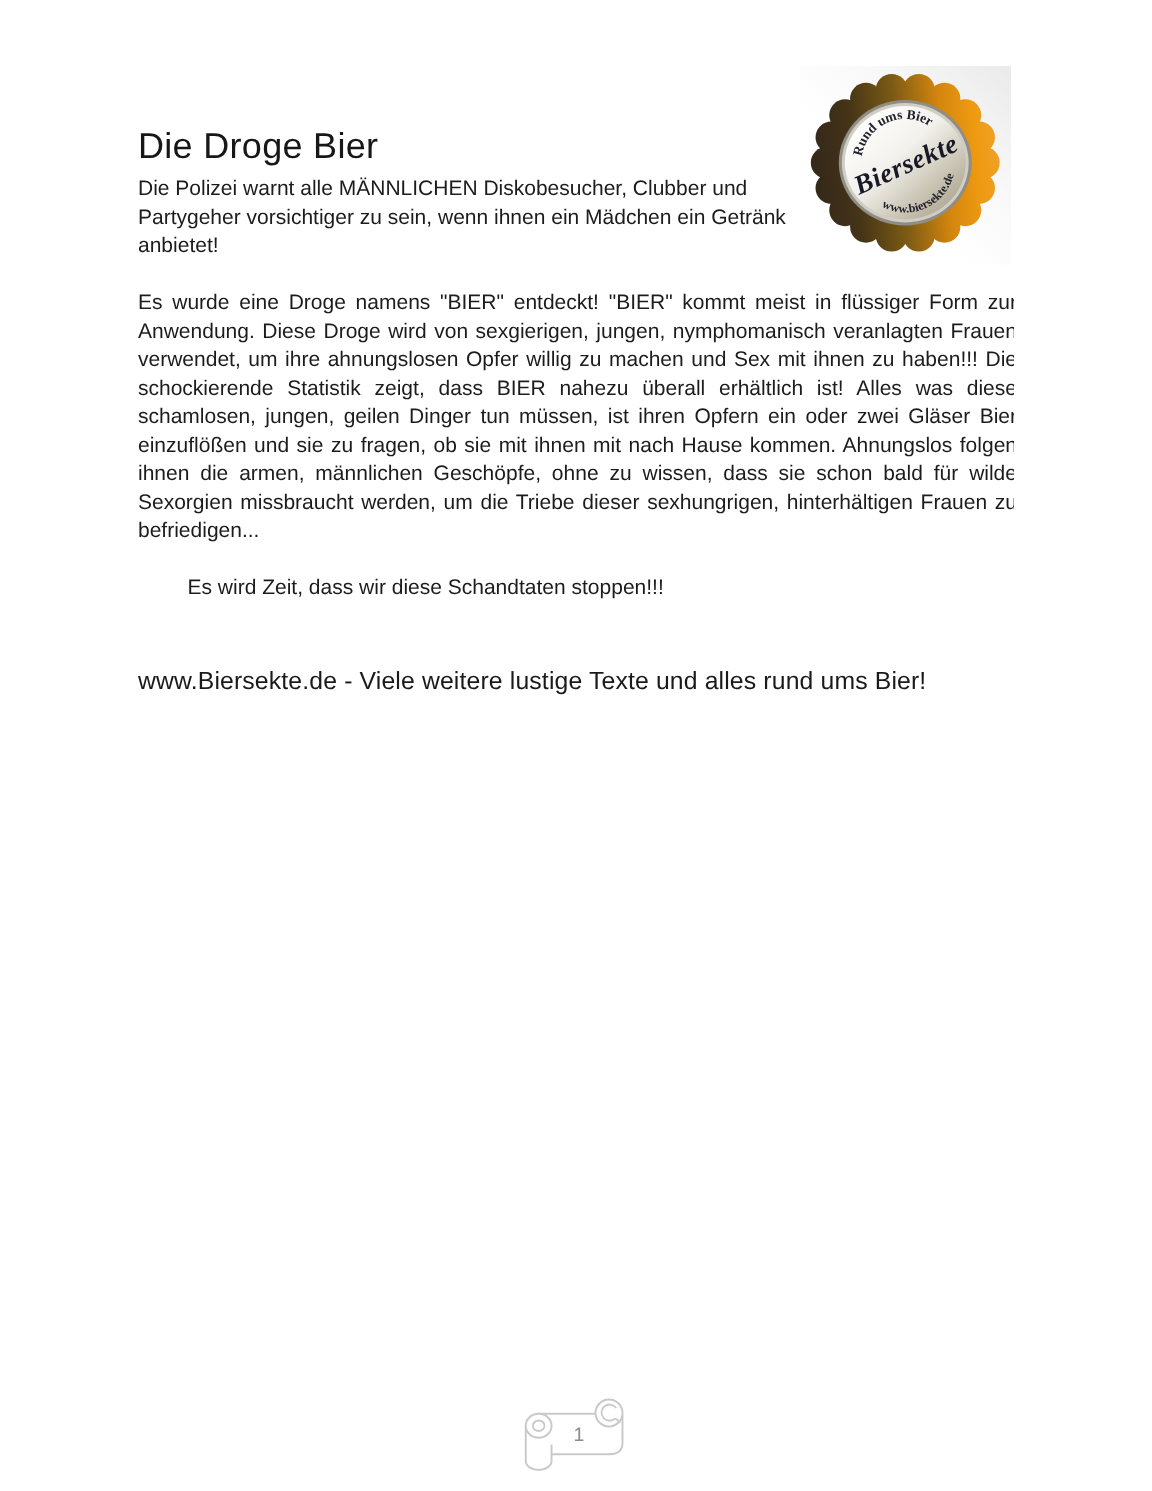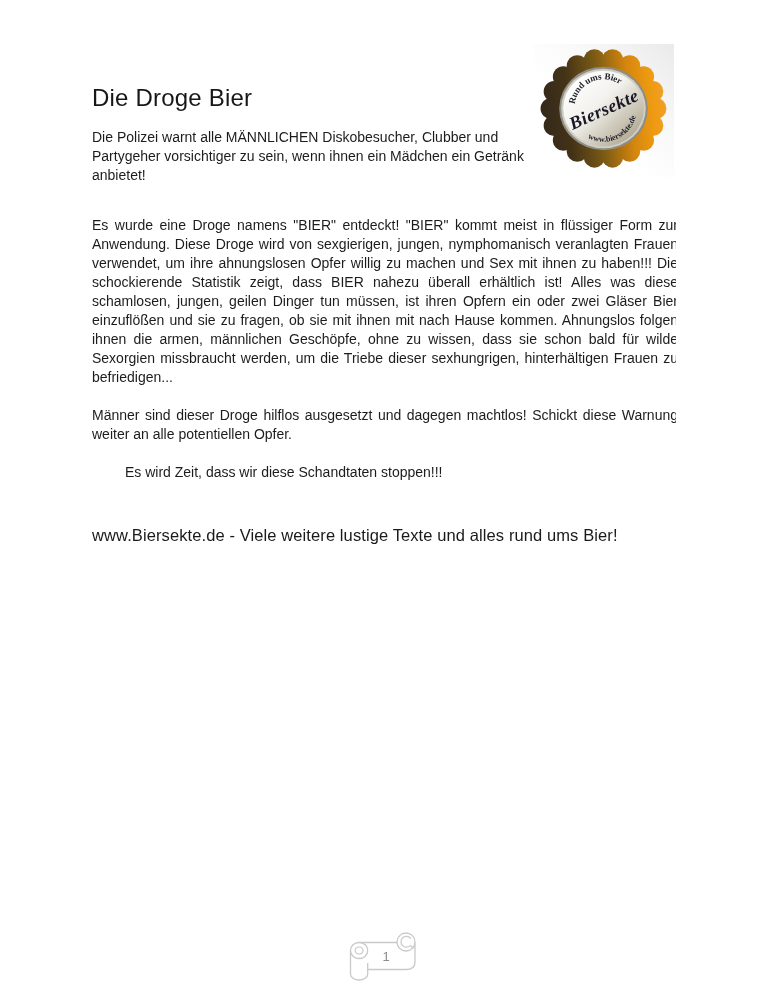--- a/index.html
+++ b/index.html
@@ -21,22 +21,22 @@
   h1.doc-title {
     margin: 0;
     padding-top: 84px;
     font-size: 24px;
     font-weight: 400;
     line-height: 1.15;
     color: #171717;
     letter-spacing: 0.2px;
   }
   p { margin: 0; font-size: 14px; line-height: 19px; }
-  .intro   { margin-top: 16px; max-width: 452px; }
-  .bodytxt { margin-top: 31px; text-align: justify; }
+  .intro   { margin-top: 4px; max-width: 452px; }
+  .bodytxt { margin-top: 19px; text-align: justify; }
   .warning { margin-top: 19px; text-align: justify; }
   .closing { margin-top: 19px; margin-left: 33px; }
   .promo   { margin-top: 44px; font-size: 16.5px; letter-spacing: 0.1px; color: #1a1a1a; }
 
   .badge {
     position: absolute;
     left: 533px;
     top: 44px;
     width: 141px;
     height: 133px;
@@ -84,21 +84,20 @@
 </style>
 </head>
 <body>
 
 <div class="page">
 
   <div class="content">
     <h1 class="doc-title">Die Droge Bier</h1>
     <p class="intro">Die Polizei warnt alle MÄNNLICHEN Diskobesucher, Clubber und Partygeher vorsichtiger zu sein, wenn ihnen ein Mädchen ein Getränk anbietet!</p>
     <p class="bodytxt">Es wurde eine Droge namens "BIER" entdeckt! "BIER" kommt meist in flüssiger Form zur Anwendung. Diese Droge wird von sexgierigen, jungen, nymphomanisch veranlagten Frauen verwendet, um ihre ahnungslosen Opfer willig zu machen und Sex mit ihnen zu haben!!! Die schockierende Statistik zeigt, dass BIER nahezu überall erhältlich ist! Alles was diese schamlosen, jungen, geilen Dinger tun müssen, ist ihren Opfern ein oder zwei Gläser Bier einzuflößen und sie zu fragen, ob sie mit ihnen mit nach Hause kommen. Ahnungslos folgen ihnen die armen, männlichen Geschöpfe, ohne zu wissen, dass sie schon bald für wilde Sexorgien missbraucht werden, um die Triebe dieser sexhungrigen, hinterhältigen Frauen zu befriedigen...</p>
-    <p class="warning">Männer sind dieser Droge hilflos ausgesetzt und dagegen machtlos! Schickt diese Warnung weiter an alle potentiellen Opfer.</p>
     <p class="closing">Es wird Zeit, dass wir diese Schandtaten stoppen!!!</p>
     <p class="promo">www.Biersekte.de - Viele weitere lustige Texte und alles rund ums Bier!</p>
   </div>
 
   <div class="badge">
     <svg width="141" height="133" viewBox="0 0 140 132">
       <defs>
         <linearGradient id="capGrad" gradientUnits="userSpaceOnUse" x1="12" y1="72" x2="132" y2="60">
           <stop offset="0" stop-color="#35291a"></stop>
           <stop offset="0.2" stop-color="#443317"></stop>

